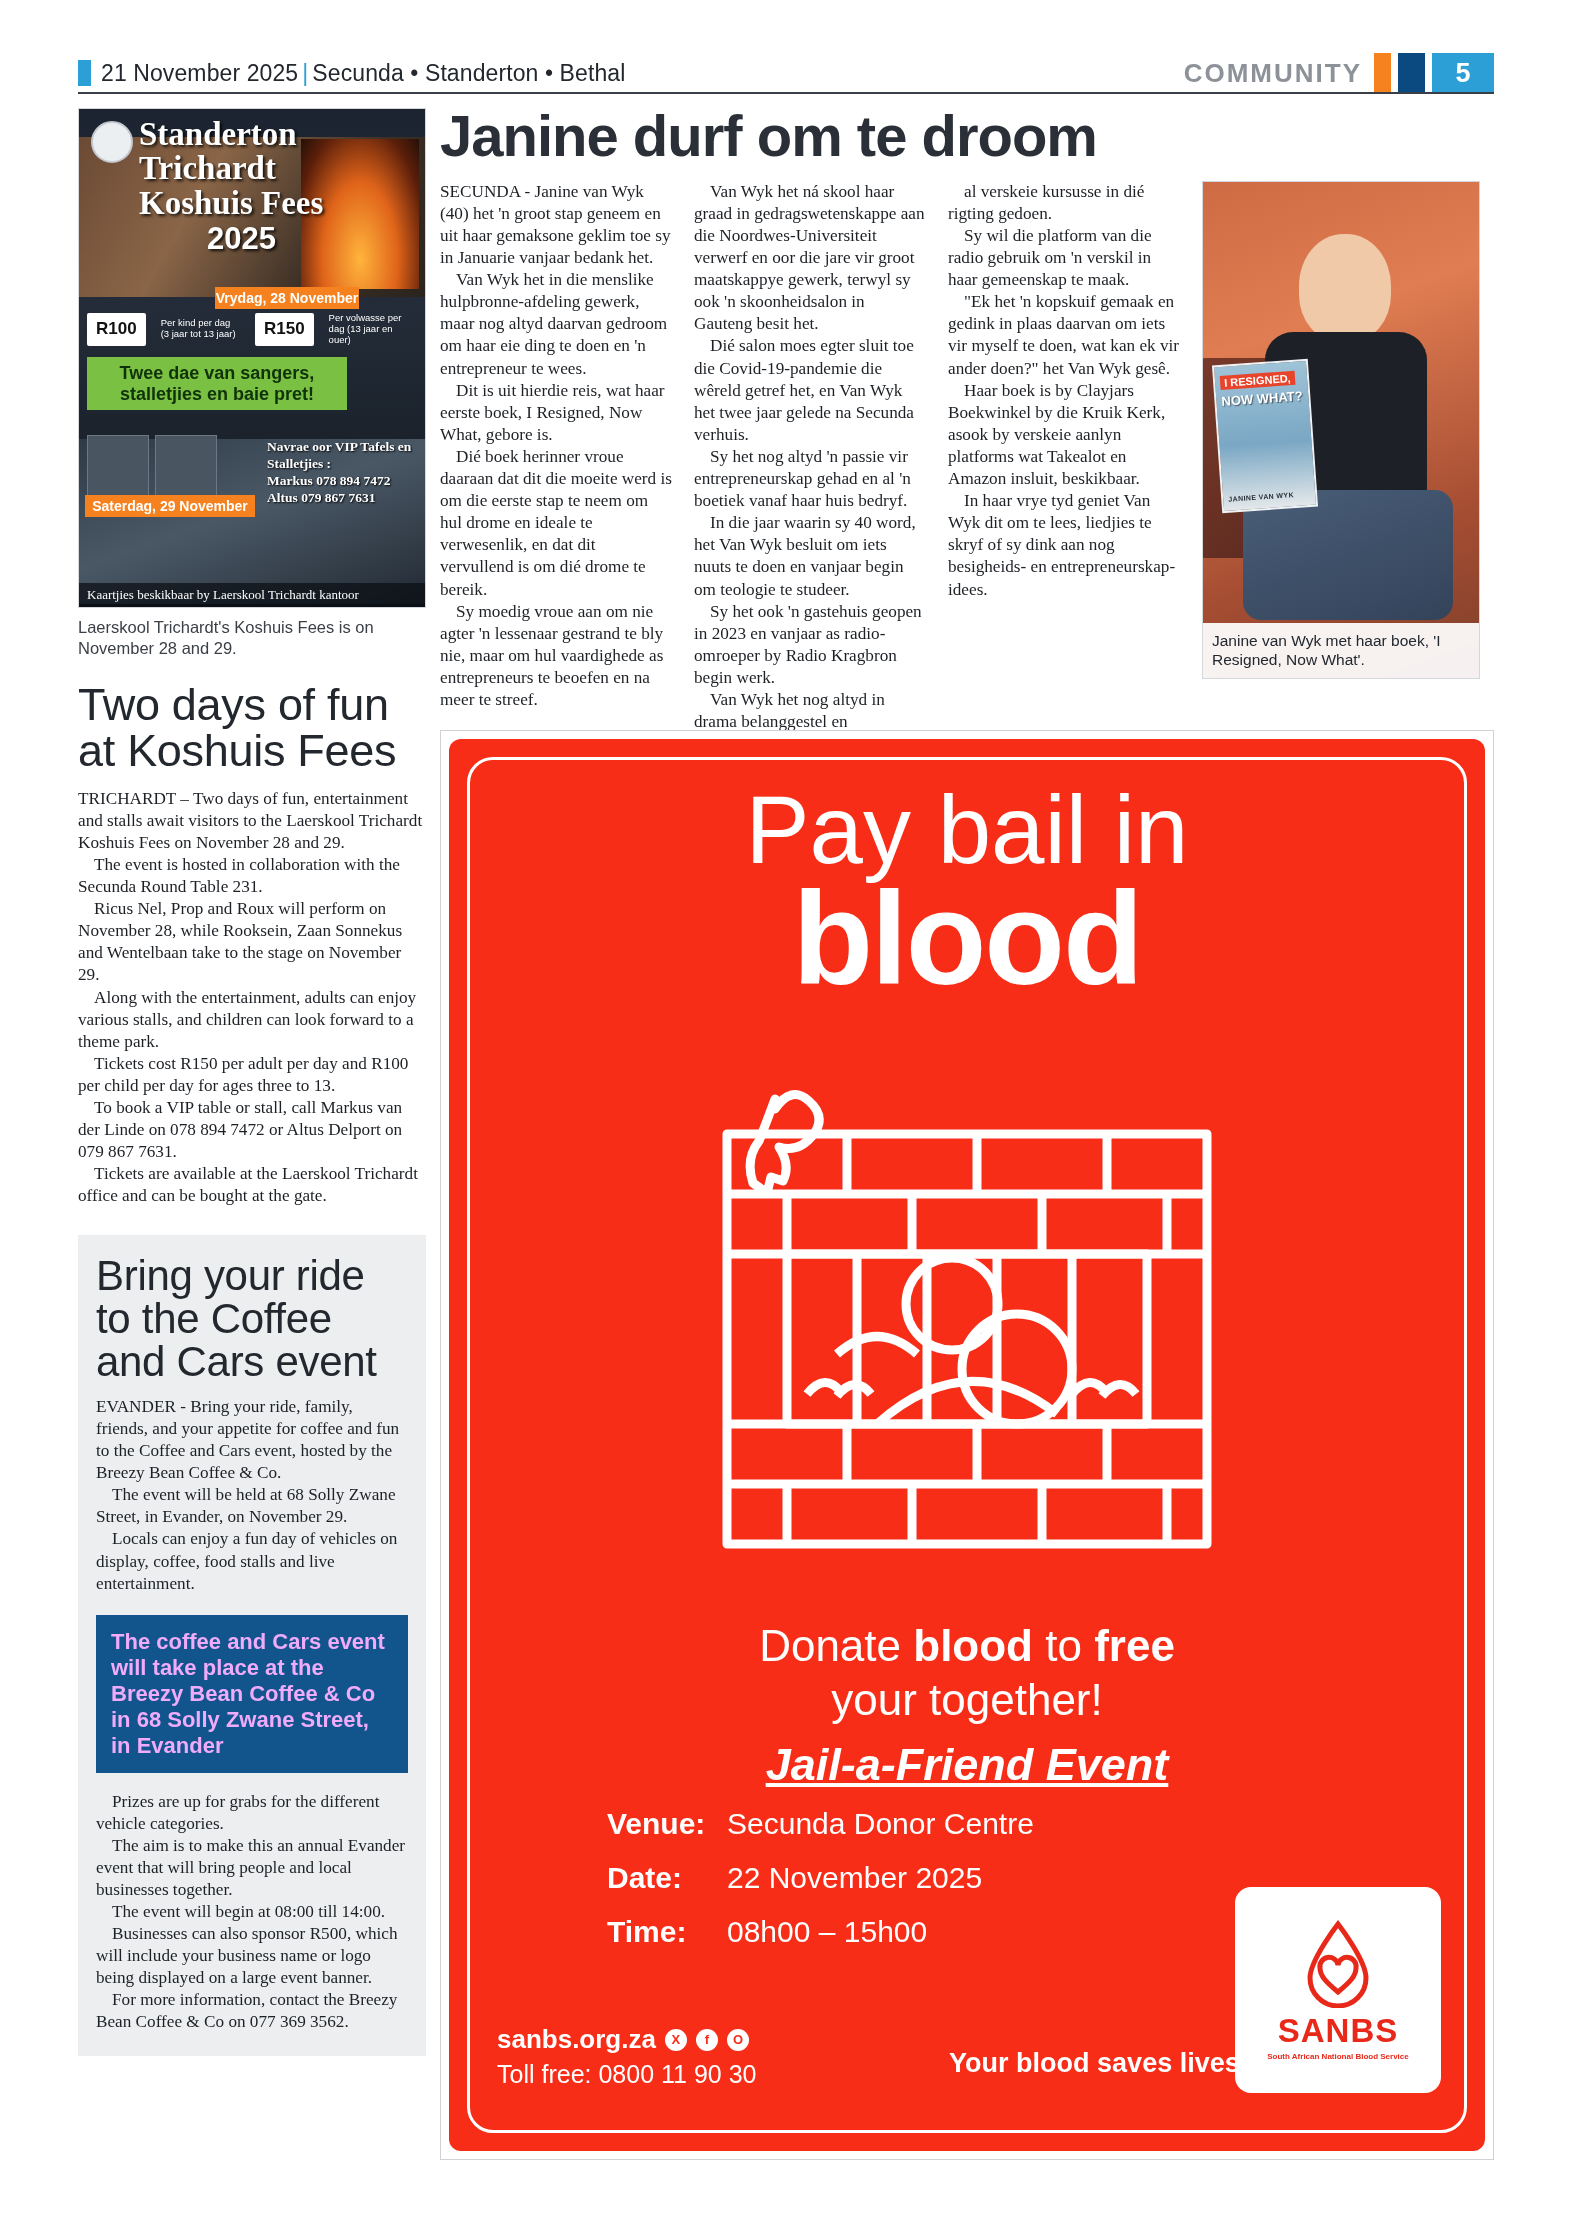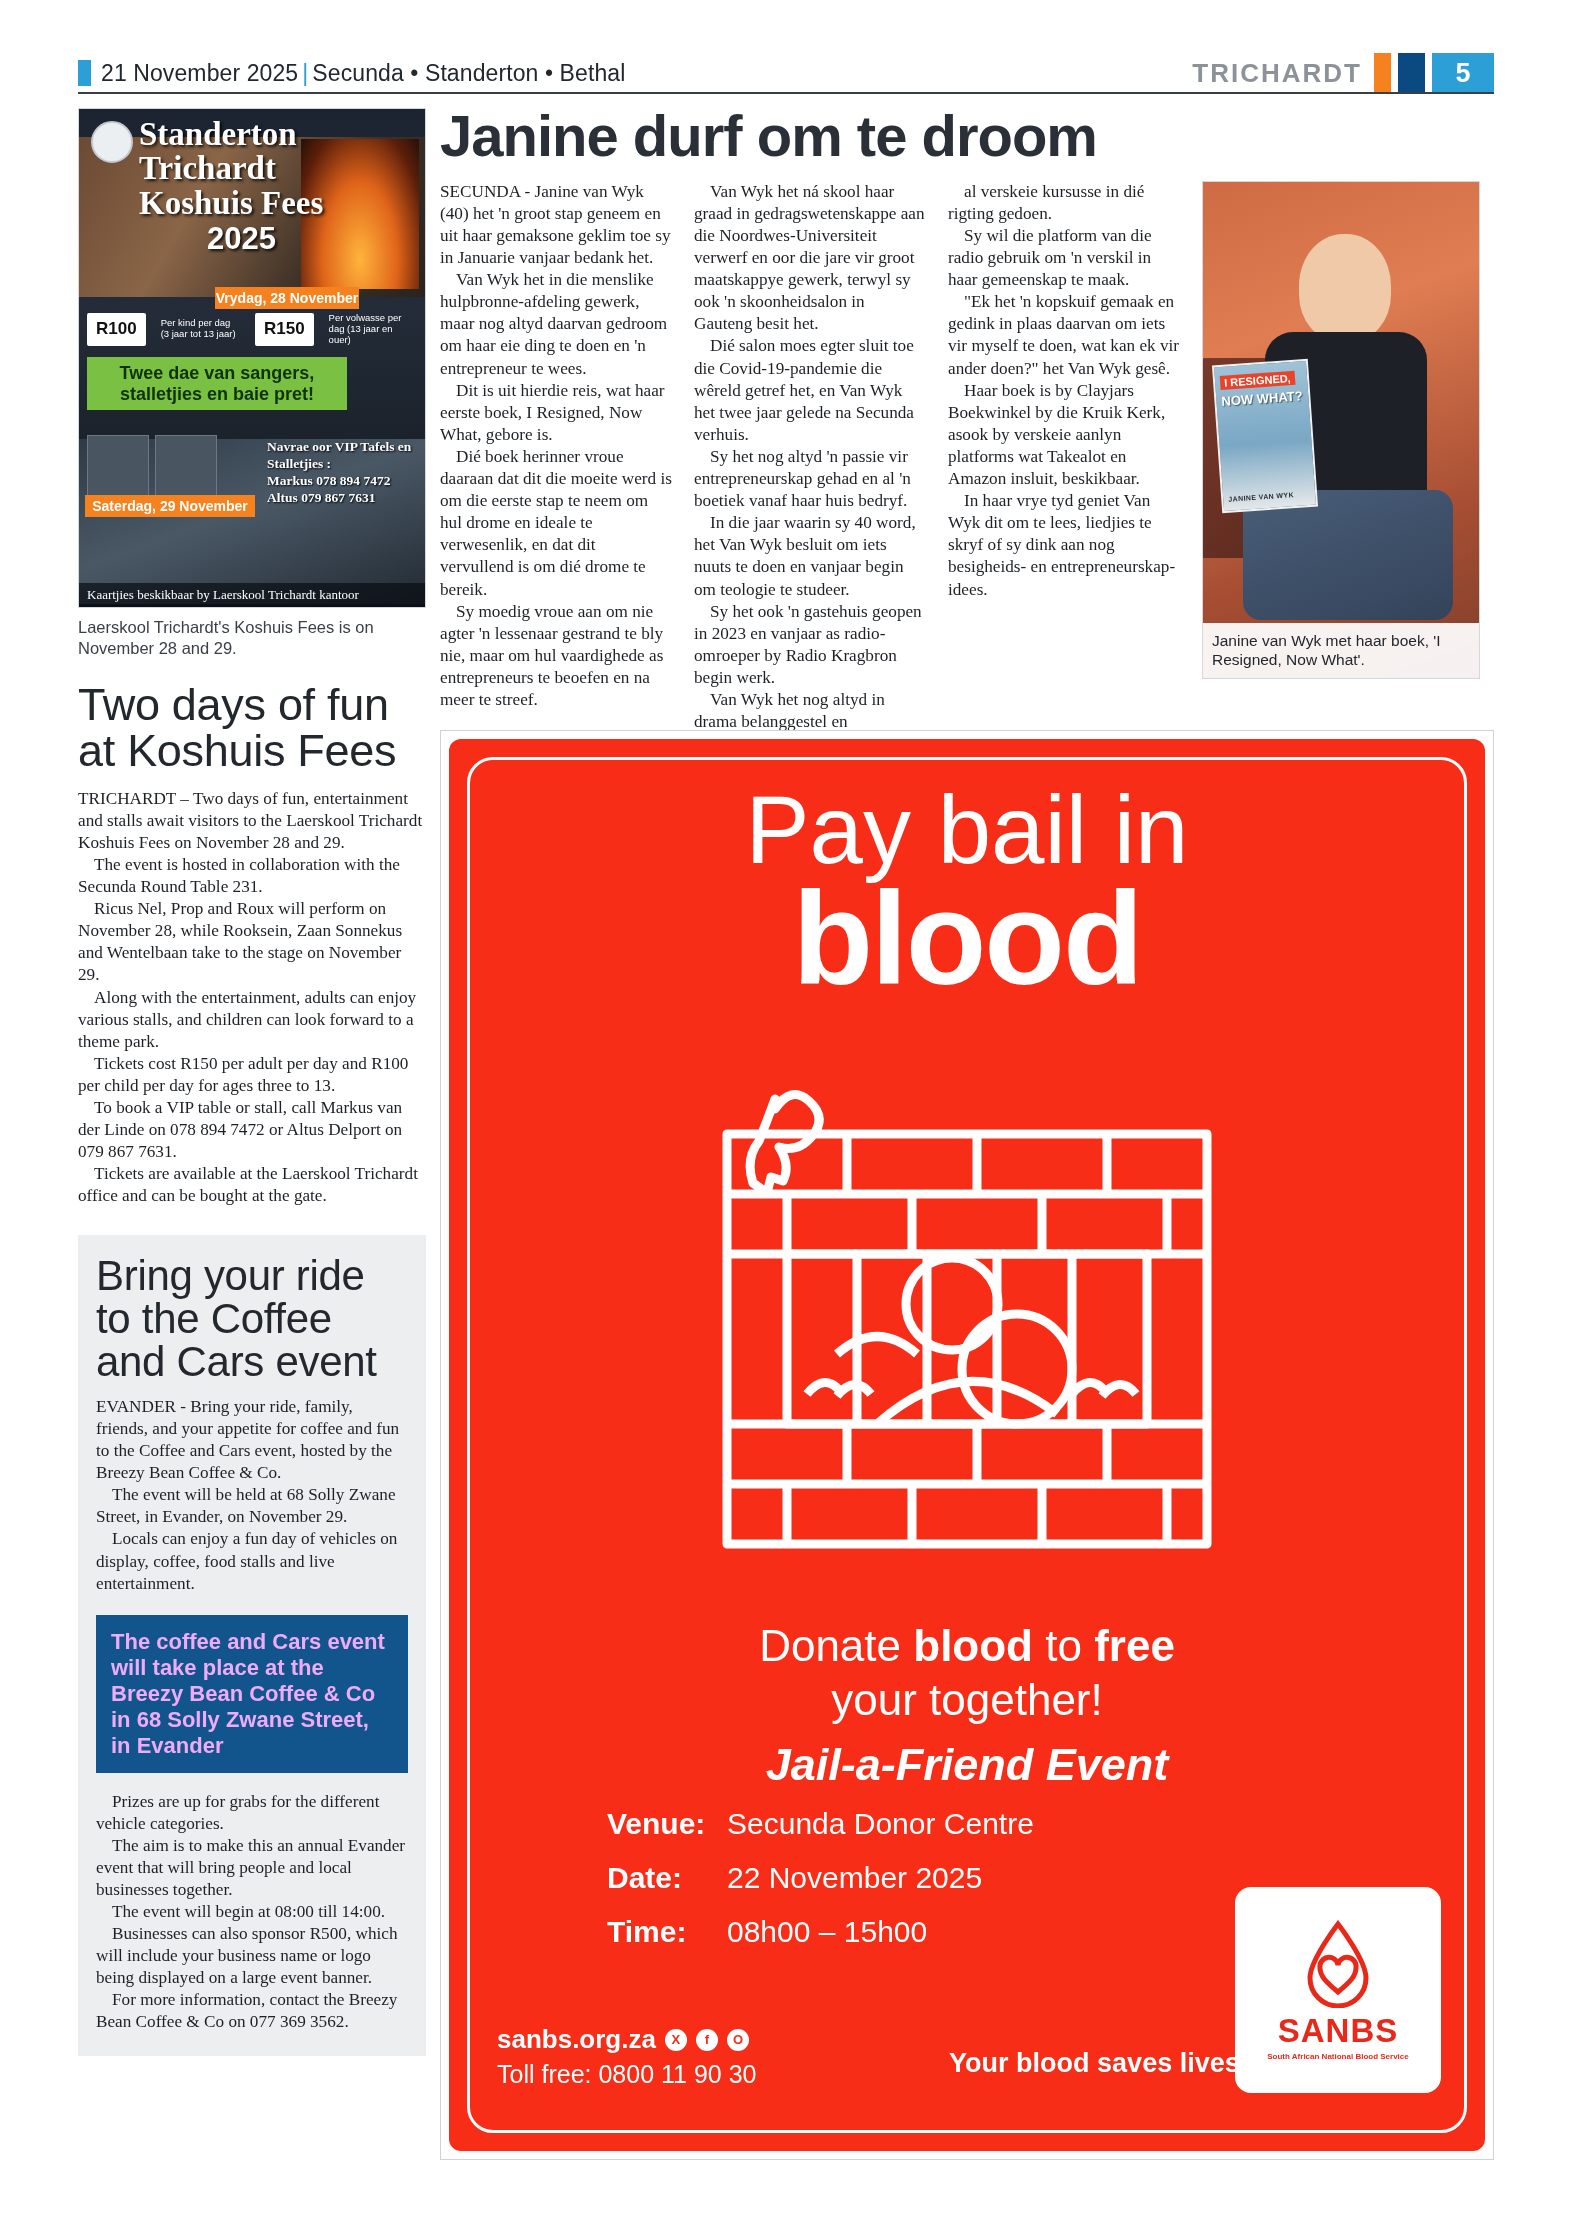--- a/index.html
+++ b/index.html
@@ -156,21 +156,21 @@
   .ad-h1 { position: absolute; left: 0; right: 0; top: 46px; text-align: center;
     color: #fff; font-size: 96px; line-height: .94; font-weight: normal; }
   .ad-h2 { position: absolute; left: 0; right: 0; top: 138px; text-align: center;
     color: #fff; font-size: 132px; line-height: .94; font-weight: bold; letter-spacing: -2px; }
   .ad-art { position: absolute; left: 50%; transform: translateX(-50%); top: 285px;
     width: 560px; height: 560px; }
   .ad-sub { position: absolute; left: 0; right: 0; top: 880px; text-align: center;
     color: #fff; font-size: 44px; line-height: 1.22; }
   .ad-sub b { font-weight: bold; }
   .ad-event { position: absolute; left: 0; right: 0; top: 1000px; text-align: center;
-    color: #fff; font-size: 45px; font-weight: bold; font-style: italic; }
+    color: #fff; font-size: 45px; font-weight: bold; font-style: italic; text-decoration: underline; }
   .ad-details { position: absolute; left: 158px; top: 1068px; width: 580px;
     color: #fff; font-size: 30px; }
   .ad-details .row { display: flex; margin-bottom: 20px; align-items: baseline; }
   .ad-details .lbl { width: 120px; font-weight: bold; }
   .ad-details .val { font-weight: normal; }
   .ad-contact { position: absolute; left: 48px; bottom: 62px; color: #fff; }
   .ad-url { font-size: 26px; font-weight: bold; display: flex; align-items: center; gap: 9px; }
   .ad-toll { font-size: 25px; margin-top: 5px; }
   .soc { width: 22px; height: 22px; border-radius: 50%; background: #fff; color: #f72d18;
     font-size: 13px; font-weight: bold; display: inline-flex; align-items: center;
@@ -189,21 +189,21 @@
 <body>
 
 <div class="page">
 
   <div class="masthead">
     <div class="mast-left">
       <span class="mast-square"></span>
       <span class="mast-text"><span>21 November 2025</span><span class="mast-sep">|</span><span>Secunda • Standerton • Bethal</span></span>
     </div>
     <div class="mast-right">
-      <span class="mast-community">TRICHARDT</span>
+      <span class="mast-community">COMMUNITY</span>
       <span class="bar-orange"></span>
       <span class="bar-navy"></span>
       <span class="pagenum">5</span>
     </div>
   </div>
   <div class="rule-top"></div>
 
   <div class="col-left">
 
     <div class="promo">

